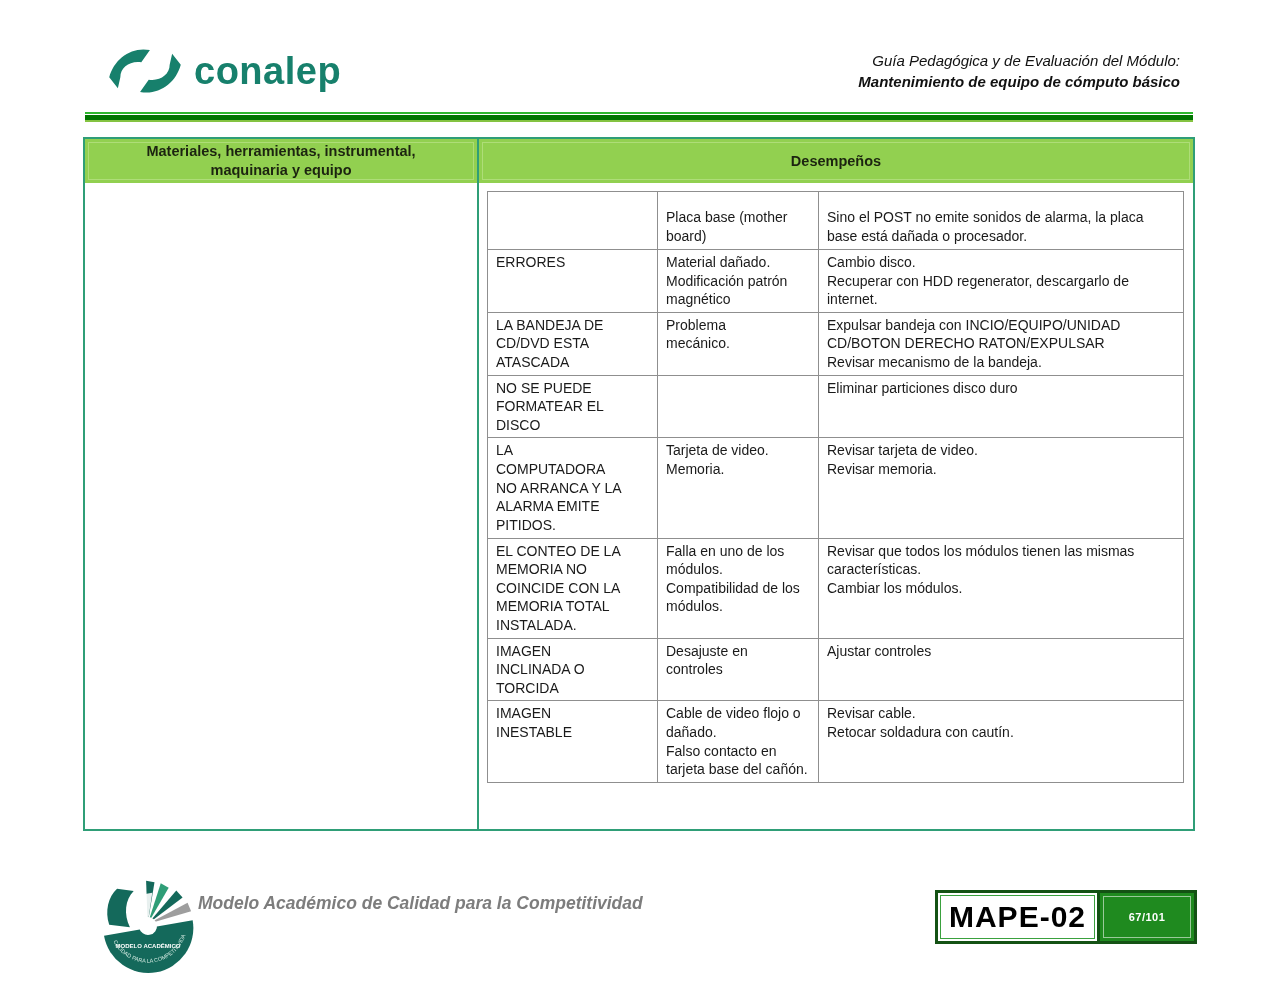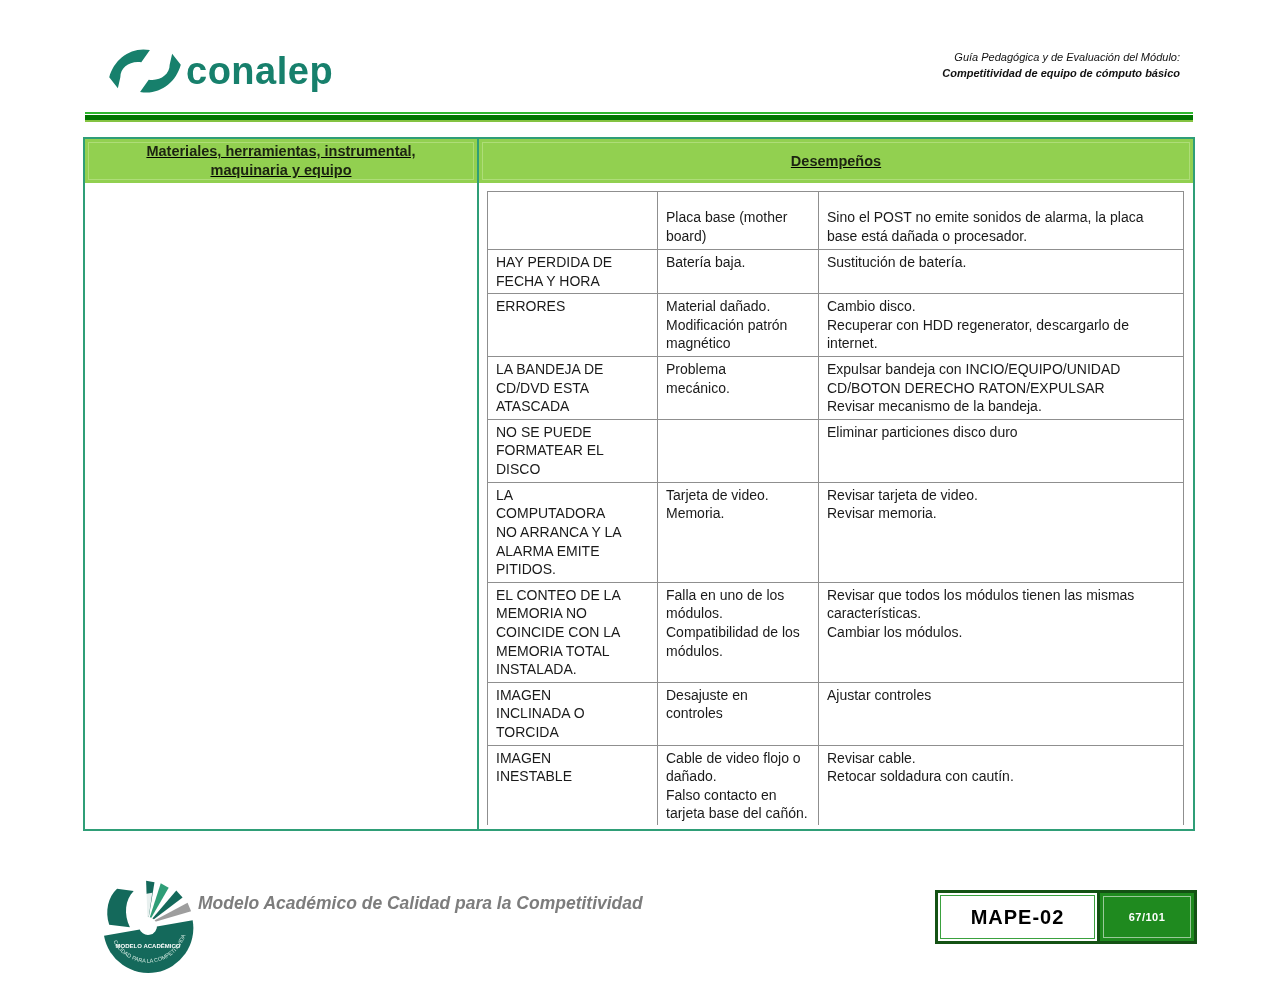--- a/index.html
+++ b/index.html
@@ -1,33 +1,33 @@
 <!DOCTYPE html>
 <html><head>
 <meta charset="utf-8">
 <style>
   html,body{margin:0;padding:0;background:#e8e8e8;}
   .page{position:relative;width:1280px;height:990px;background:#ffffff;margin:0 auto;
         font-family:"Liberation Sans",sans-serif;overflow:hidden;}
 
   
-  .hdr-logo{position:absolute;top:44px;left:108px;display:flex;align-items:center;gap:4px;}
+  .hdr-logo{position:absolute;top:44px;left:108px;display:flex;align-items:center;gap:12px;}
   .hdr-logo svg{display:block;}
   .logo-word{font-size:38px;font-weight:bold;color:#17806c;letter-spacing:.5px;line-height:1;}
   .doc-title{position:absolute;top:50px;right:100px;text-align:right;font-style:italic;
-             font-size:11px;color:#111;line-height:1.42;}
+             font-size:15px;color:#111;line-height:1.42;}
   .doc-title .l2{font-weight:bold;}
 
   .green-rule{position:absolute;top:112px;left:85px;width:1108px;height:10px;
               background:linear-gradient(#2eb82e 0 18%,#ffffff 18% 26%,#007500 26% 78%,#84c341 78% 100%);}
 
   
   .main-table{position:absolute;top:137px;left:83px;width:1112px;height:694px;
               border:2px solid #2f9e77;box-sizing:border-box;}
-  .mt-head{display:flex;height:44px;background:#92d050;text-decoration:underline;}
+  .mt-head{display:flex;height:44px;background:#92d050;}
   .mt-head-left{width:394px;box-sizing:border-box;border-right:2px solid #2f9e77;
                 display:flex;align-items:center;justify-content:center;}
   .mt-head-right{flex:1;display:flex;align-items:center;justify-content:center;}
   .mt-head-inner{width:calc(100% - 6px);height:calc(100% - 6px);margin:3px;
                  border:1px solid #aedd78;box-sizing:border-box;display:flex;
                  align-items:center;justify-content:center;text-align:center;
                  font-size:14.5px;font-weight:bold;color:#1c2410;line-height:1.3;
                  white-space:pre-line;}
   .mt-body{display:flex;height:646px;}
   .mt-body-left{width:394px;box-sizing:border-box;border-right:2px solid #2f9e77;}
@@ -42,21 +42,21 @@
   table.nested tr:first-child td{padding-top:16px;height:38px;}
 
   
   .seal{position:absolute;top:876px;left:98px;}
   .motto{position:absolute;top:893px;left:198px;font-style:italic;font-weight:bold;
          font-size:17.5px;color:#7d7d7d;}
   .badge{position:absolute;top:890px;left:935px;width:262px;height:54px;display:flex;
          border:3px solid #145214;box-sizing:border-box;background:#fff;}
   .badge-code{flex:1;background:#ffffff;margin:0;display:flex;}
   .badge-code-inner{flex:1;margin:2px;border:1px solid #3aa13e;display:flex;
-                    align-items:center;justify-content:center;font-size:20px;
+                    align-items:center;justify-content:center;font-size:30px;
                     font-weight:bold;color:#000;letter-spacing:1px;}
   .badge-page{width:94px;background:#1f8a1f;border-left:3px solid #145214;display:flex;}
   .badge-page-inner{flex:1;margin:3px;border:1px solid rgba(255,255,255,.55);display:flex;
                     align-items:center;justify-content:center;font-size:11px;
                     font-weight:bold;color:#ffffff;letter-spacing:.5px;}
 </style>
 </head>
 <body>
 
 <div class="page">
@@ -66,21 +66,21 @@
       <svg width="74" height="54" viewBox="0 0 120 84">
         <path fill="#17806c" d="M16 70 L2 52 C10 22 38 2 68 8 L54 28 C36 25 20 36 20 52 Z"></path>
         <path fill="#17806c" d="M104 14 L118 32 C110 62 82 82 52 76 L66 56 C84 59 100 48 100 32 Z"></path>
       </svg>
     </span>
     <span class="logo-word">conalep</span>
   </div>
 
   <div class="doc-title">
     <div class="l1">Guía Pedagógica y de Evaluación del Módulo:</div>
-    <div class="l2">Competitividad de equipo de cómputo básico</div>
+    <div class="l2">Mantenimiento de equipo de cómputo básico</div>
   </div>
 
   <div class="green-rule"></div>
 
   <div class="main-table">
     <div class="mt-head">
       <div class="mt-head-left">
         <div class="mt-head-inner">Materiales, herramientas, instrumental,
 maquinaria y equipo</div>
       </div>
@@ -96,26 +96,20 @@
             <colgroup>
                 <col class="c1">
                 <col class="c2">
                 <col class="c3">
               </colgroup>
             <tbody>
                 <tr>
                   <td></td>
                   <td>Placa base (mother board)</td>
                   <td>Sino el POST no emite sonidos de alarma, la placa base está dañada o procesador.</td>
-                </tr>
-                <tr>
-                  <td>HAY PERDIDA DE
-FECHA Y HORA</td>
-                  <td>Batería baja.</td>
-                  <td>Sustitución de batería.</td>
                 </tr>
                 <tr>
                   <td>ERRORES</td>
                   <td>Material dañado.
 Modificación patrón magnético</td>
                   <td>Cambio disco.
 Recuperar con HDD regenerator, descargarlo de internet.</td>
                 </tr>
                 <tr>
                   <td>LA BANDEJA DE

